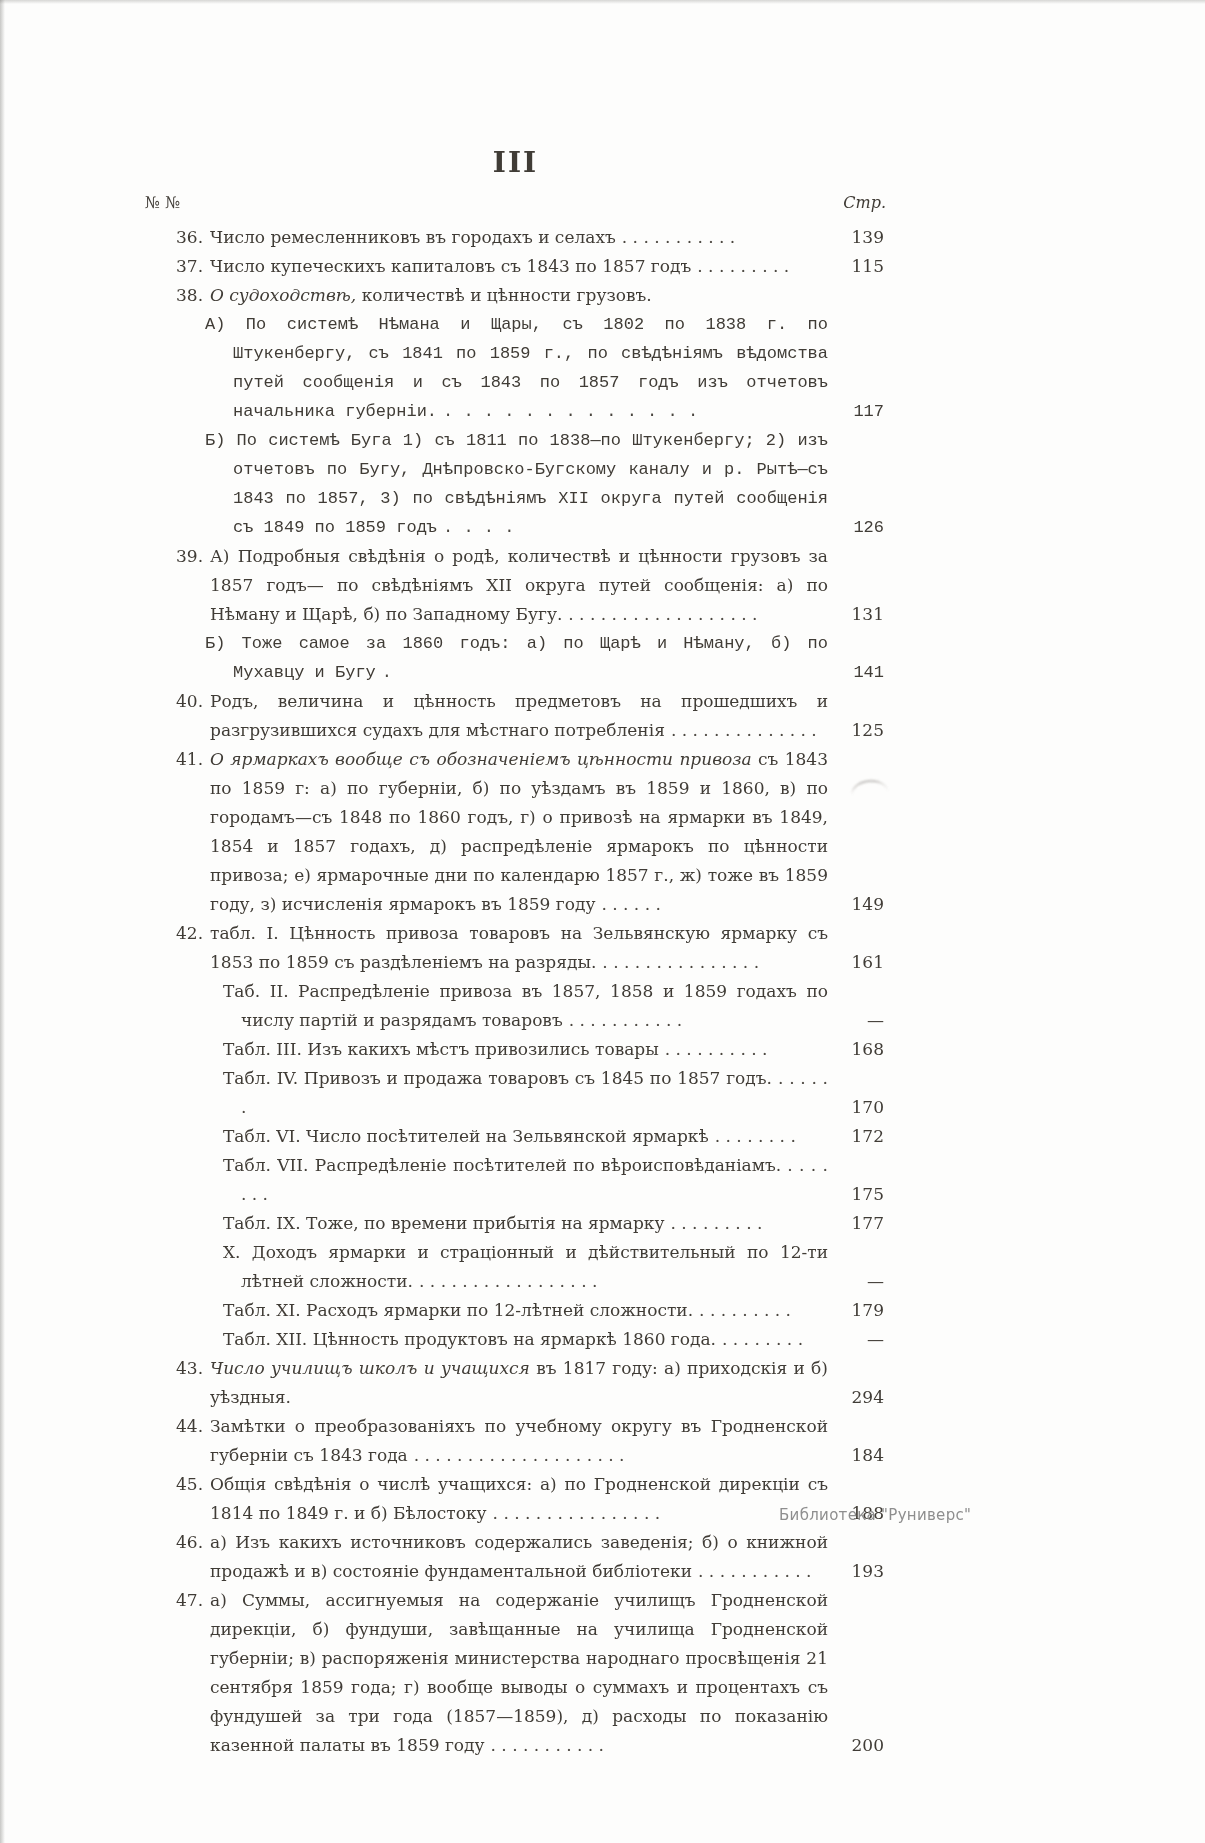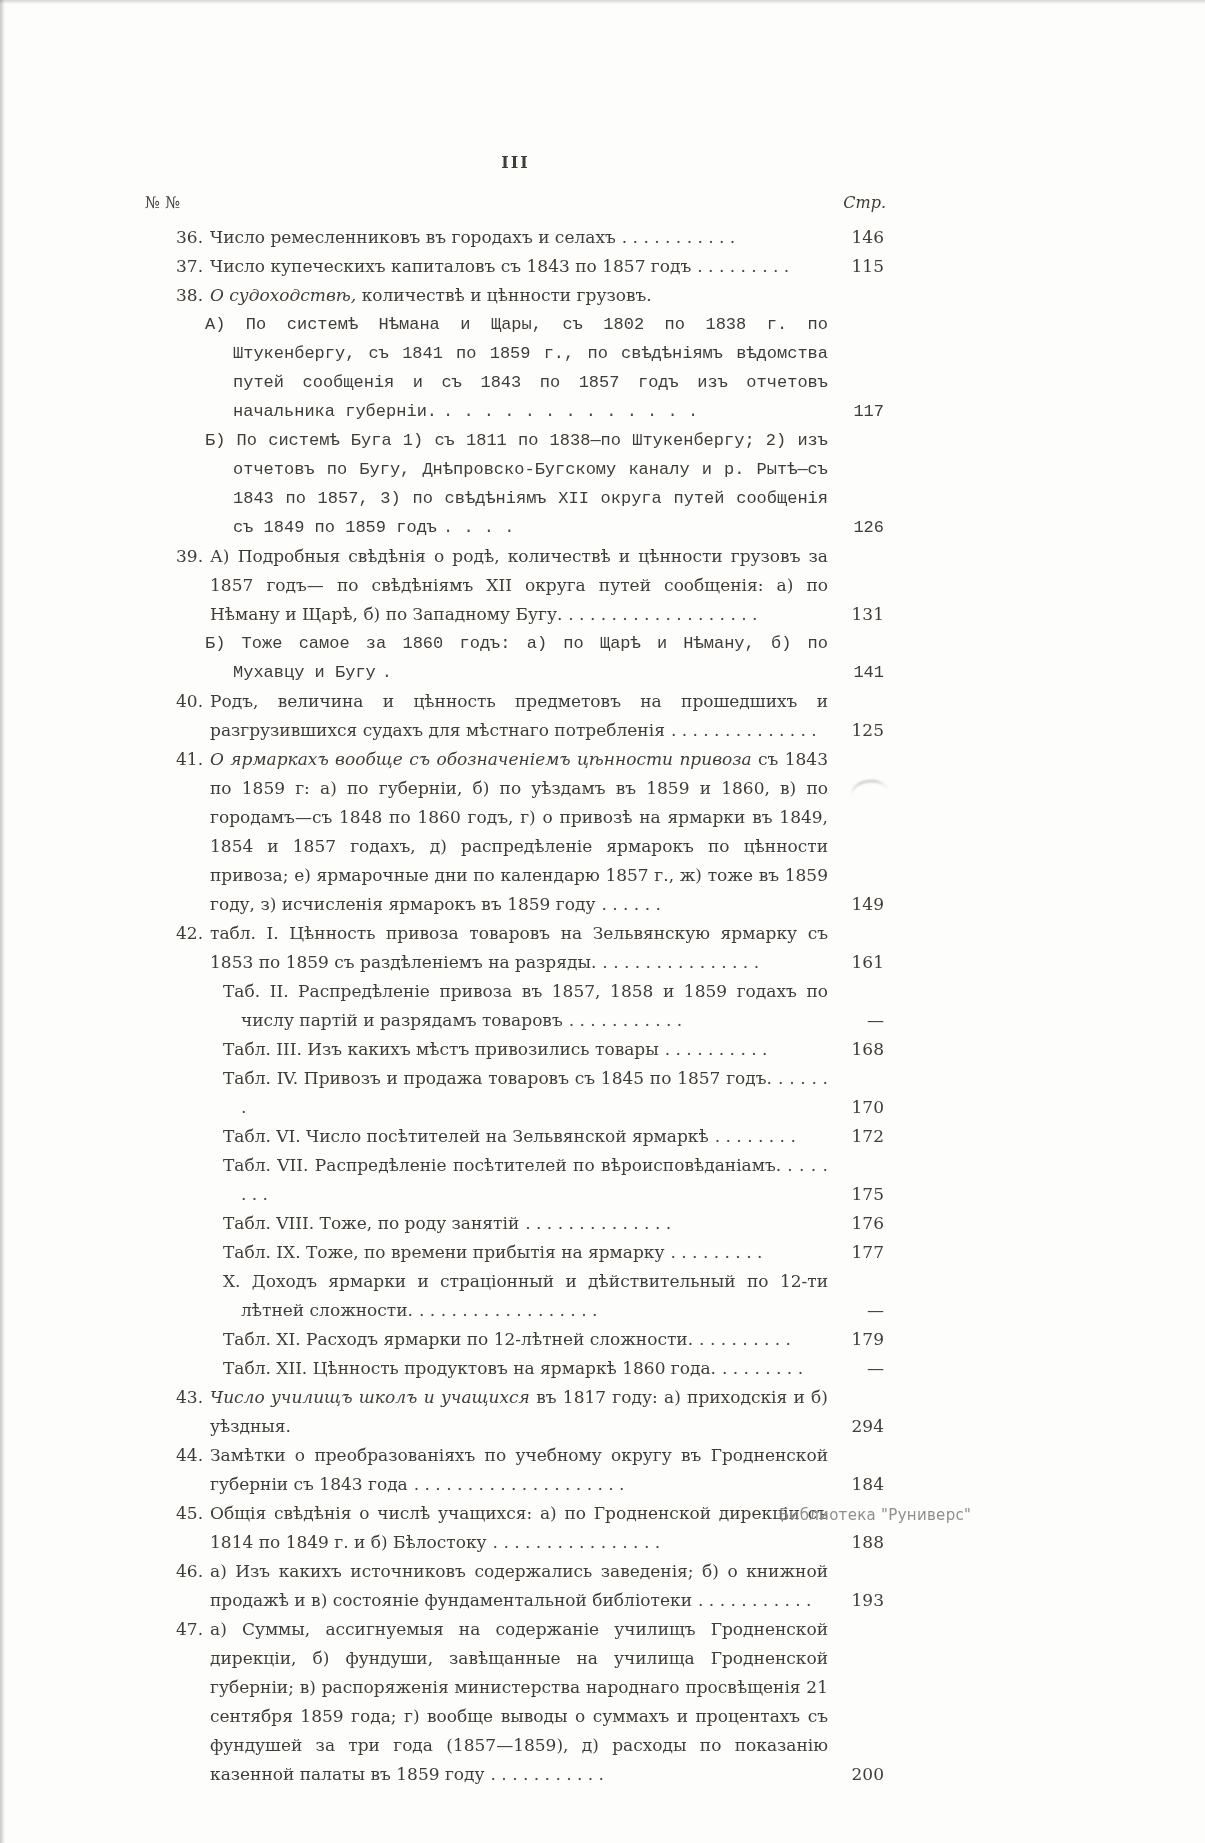--- a/index.html
+++ b/index.html
@@ -17,21 +17,21 @@
     background: linear-gradient(to right, rgba(60,60,55,0.28), rgba(60,60,55,0));
   }
   .scan-edge-top {
     position: absolute; left: 0; top: 0; width: 100%; height: 4px;
     background: linear-gradient(to bottom, rgba(60,60,55,0.20), rgba(60,60,55,0));
   }
   .content {
     position: absolute; left: 145px; top: 150px; width: 741px;
   }
   .heading {
-    text-align: center; font-size: 16px; font-weight: bold;
+    text-align: center; font-size: 28px; font-weight: bold;
     letter-spacing: 2px; line-height: 26px;
   }
   .colhead {
     display: flex; justify-content: space-between;
     margin-top: 16px; font-size: 16px; line-height: 22px;
   }
   .colhead .right { font-style: italic; }
   .entries { margin-top: 9px; font-size: 17px; line-height: 29px; }
   .entry { position: relative; text-align: justify; padding-right: 58px; }
   .entry .pg {
@@ -62,36 +62,35 @@
 <div class="scan-edge-left"></div>
 <div class="scan-edge-top"></div>
 
 <div class="content">
   <div class="heading">III</div>
   <div class="colhead">
     <span class="left">№ №</span>
     <span class="right">Стр.</span>
   </div>
   <div class="entries">
-      <div class="entry indent-0"><span class="num">36.</span><span>Число ремесленниковъ въ городахъ и селахъ</span><span class="dots">. . . . . . . . . . .</span><span class="pg">146</span></div>
+      <div class="entry indent-0"><span class="num">36.</span><span>Число ремесленниковъ въ городахъ и селахъ</span><span class="dots">. . . . . . . . . . .</span><span class="pg">139</span></div>
       <div class="entry indent-0"><span class="num">37.</span><span>Число купеческихъ капиталовъ съ 1843 по 1857 годъ</span><span class="dots">. . . . . . . . .</span><span class="pg">115</span></div>
       <div class="entry indent-0"><span class="num">38.</span><i>О судоходствѣ,</i><span> количествѣ и цѣнности грузовъ.</span></div>
       <div class="entry indent-1"><span>А) По системѣ Нѣмана и Щары, съ 1802 по 1838 г. по Штукенбергу, съ 1841 по 1859 г., по свѣдѣніямъ вѣдомства путей сообщенія и съ 1843 по 1857 годъ изъ отчетовъ начальника губерніи.</span><span class="dots">. . . . . . . . . . . . .</span><span class="pg">117</span></div>
       <div class="entry indent-1"><span>Б) По системѣ Буга 1) съ 1811 по 1838—по Штукенбергу; 2) изъ отчетовъ по Бугу, Днѣпровско-Бугскому каналу и р. Рытѣ—съ 1843 по 1857, 3) по свѣдѣніямъ XII округа путей сообщенія съ 1849 по 1859 годъ</span><span class="dots">. . . .</span><span class="pg">126</span></div>
       <div class="entry indent-0"><span class="num">39.</span><span>А) Подробныя свѣдѣнія о родѣ, количествѣ и цѣнности грузовъ за 1857 годъ— по свѣдѣніямъ XII округа путей сообщенія: а) по Нѣману и Щарѣ, б) по Западному Бугу.</span><span class="dots">. . . . . . . . . . . . . . . . . .</span><span class="pg">131</span></div>
       <div class="entry indent-1"><span>Б) Тоже самое за 1860 годъ: а) по Щарѣ и Нѣману, б) по Мухавцу и Бугу</span><span class="dots">.</span><span class="pg">141</span></div>
       <div class="entry indent-0"><span class="num">40.</span><span>Родъ, величина и цѣнность предметовъ на прошедшихъ и разгрузившихся судахъ для мѣстнаго потребленія</span><span class="dots">. . . . . . . . . . . . . .</span><span class="pg">125</span></div>
       <div class="entry indent-0"><span class="num">41.</span><i>О ярмаркахъ вообще съ обозначеніемъ цѣнности привоза</i><span> съ 1843 по 1859 г: а) по губерніи, б) по уѣздамъ въ 1859 и 1860, в) по городамъ—съ 1848 по 1860 годъ, г) о привозѣ на ярмарки въ 1849, 1854 и 1857 годахъ, д) распредѣленіе ярмарокъ по цѣнности привоза; е) ярмарочные дни по календарю 1857 г., ж) тоже въ 1859 году, з) исчисленія ярмарокъ въ 1859 году</span><span class="dots">. . . . . .</span><span class="pg">149</span></div>
       <div class="entry indent-0"><span class="num">42.</span><span>табл. I. Цѣнность привоза товаровъ на Зельвянскую ярмарку съ 1853 по 1859 съ раздѣленіемъ на разряды.</span><span class="dots">. . . . . . . . . . . . .  . .</span><span class="pg">161</span></div>
       <div class="entry indent-2"><span>Таб. II. Распредѣленіе привоза въ 1857, 1858 и 1859 годахъ по числу партій и разрядамъ товаровъ</span><span class="dots">. . . . . . . . . . .</span><span class="pg">—</span></div>
       <div class="entry indent-2"><span>Табл. III. Изъ какихъ мѣстъ привозились товары</span><span class="dots">. . . . . . . . . .</span><span class="pg">168</span></div>
       <div class="entry indent-2"><span>Табл. IV. Привозъ и продажа товаровъ съ 1845 по 1857 годъ.</span><span class="dots">. . . . . .</span><span class="pg">170</span></div>
       <div class="entry indent-2"><span>Табл. VI. Число посѣтителей на Зельвянской ярмаркѣ</span><span class="dots">. . . . . . . .</span><span class="pg">172</span></div>
       <div class="entry indent-2"><span>Табл. VII. Распредѣленіе посѣтителей по вѣроисповѣданіамъ.</span><span class="dots">. . . . . . .</span><span class="pg">175</span></div>
-      <div class="entry indent-2"><span>Табл. VIII. Тоже, по роду занятій</span><span class="dots">. . . . . . . . . . . . . .</span><span class="pg">176</span></div>
       <div class="entry indent-2"><span>Табл. IX. Тоже, по времени прибытія на ярмарку</span><span class="dots">. . . . . . . . .</span><span class="pg">177</span></div>
       <div class="entry indent-2"><span>X. Доходъ ярмарки и страціонный и дѣйствительный по 12-ти лѣтней сложности.</span><span class="dots">. . . . . . . . . . . . . . . . .</span><span class="pg">—</span></div>
       <div class="entry indent-2"><span>Табл. XI. Расходъ ярмарки по 12-лѣтней сложности.</span><span class="dots">. . . . . . . . .</span><span class="pg">179</span></div>
       <div class="entry indent-2"><span>Табл. XII. Цѣнность продуктовъ на ярмаркѣ 1860 года.</span><span class="dots">. . . . . . . .</span><span class="pg">—</span></div>
       <div class="entry indent-0"><span class="num">43.</span><i>Число училищъ школъ и учащихся</i><span> въ 1817 году: а) приходскія и б) уѣздныя.</span><span class="pg">294</span></div>
       <div class="entry indent-0"><span class="num">44.</span><span>Замѣтки о преобразованіяхъ по учебному округу въ Гродненской губерніи съ 1843 года</span><span class="dots">. . . . . . . . . . . . . . . . . . . .</span><span class="pg">184</span></div>
       <div class="entry indent-0"><span class="num">45.</span><span>Общія свѣдѣнія о числѣ учащихся: а) по Гродненской дирекціи съ 1814 по 1849 г. и б) Бѣлостоку</span><span class="dots">. . . . . . . . . . . . . . . .</span><span class="pg">188</span></div>
       <div class="entry indent-0"><span class="num">46.</span><span>а) Изъ какихъ источниковъ содержались заведенія; б) о книжной продажѣ и в) состояніе фундаментальной библіотеки</span><span class="dots">. . . . . . . . . . .</span><span class="pg">193</span></div>
       <div class="entry indent-0"><span class="num">47.</span><span>а) Суммы, ассигнуемыя на содержаніе училищъ Гродненской дирекціи, б) фундуши, завѣщанные на училища Гродненской губерніи; в) распоряженія министерства народнаго просвѣщенія 21 сентября 1859 года; г) вообще выводы о суммахъ и процентахъ съ фундушей за три года (1857—1859), д) расходы по показанію казенной палаты въ 1859 году</span><span class="dots">. . . . . . . . . . .</span><span class="pg">200</span></div>
     </div>

